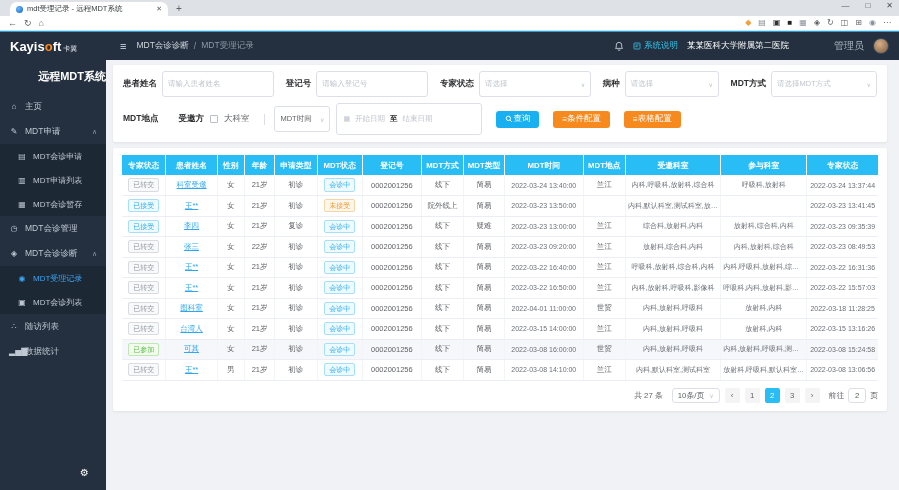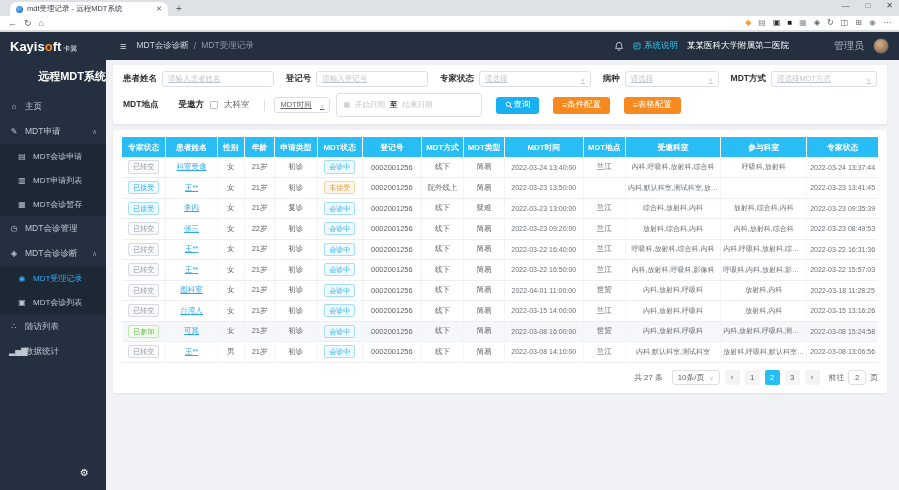--- a/index.html
+++ b/index.html
@@ -1,17 +1,17 @@
 <!DOCTYPE html>
 <html><head>
 <meta charset="utf-8">
 <style>
   * { margin:0; padding:0; box-sizing:border-box; }
   html,body { width:899px; height:490px; overflow:hidden; font-family:"Liberation Sans","DejaVu Sans",sans-serif; background:#f0f2f5; }
-  .stage { position:relative; width:899px; height:490px; background:#fde047; }
+  .stage { position:relative; width:899px; height:490px; background:#0ea5e9; }
 
   
   .tabstrip { height:16px; background:#dee1e6; display:flex; align-items:flex-end; position:relative; }
   .tab { background:#fff; border-radius:7px 7px 0 0; height:14px; width:158px; margin-left:10px; display:flex; align-items:center; gap:4px; padding:0 6px; font-size:7.5px; color:#3c4043; }
   .favicon { width:7px; height:7px; border-radius:50%; background:radial-gradient(circle at 35% 35%, #6ab7ff, #1565c0); flex:0 0 auto; }
   .tab-title { white-space:nowrap; overflow:hidden; text-overflow:ellipsis; flex:1; }
   .tab-close { color:#5f6368; font-size:7px; cursor:pointer; }
   .newtab { font-size:10px; color:#5f6368; margin-left:8px; line-height:14px; cursor:pointer; }
   .wincontrols { position:absolute; right:6px; top:1px; display:flex; gap:16px; font-size:8px; color:#4a4d52; }
   .wincontrols span { cursor:pointer; }
@@ -55,32 +55,32 @@
   .sb-gear { position:absolute; bottom:12px; left:80px; color:#fff; font-size:10px; cursor:pointer; }
 
   .main { position:absolute; left:106px; top:28px; right:0; bottom:0; background:#f0f2f5; padding:5px 12px 0 7px; }
 
   .card { background:#fff; border-radius:2px; box-shadow:0 1px 3px rgba(0,0,0,.07); }
   .filter-card { padding:6px 10px 7px; }
   .f-row { display:flex; align-items:center; font-size:8.5px; }
   .f-row1 { justify-content:space-between; margin-bottom:6px; }
   .f-group { display:flex; align-items:center; gap:5px; }
   .f-label { font-weight:bold; color:#303133; white-space:nowrap; }
-  .f-box { border:1px solid #dcdfe6; border-radius:3px; height:16px; display:flex; align-items:center; justify-content:space-between; padding:2px 5px; font-size:7.5px; color:#bfc4cc; background:#fff;text-decoration:underline; }
+  .f-box { border:1px solid #dcdfe6; border-radius:3px; height:16px; display:flex; align-items:center; justify-content:space-between; padding:12px 5px; font-size:7.5px; color:#bfc4cc; background:#fff; }
   .f-box .ph { white-space:nowrap; overflow:hidden; }
   .f-box .car { color:#c0c4cc; font-size:6px; margin-left:4px; }
   .f-box.val { color:#606266; }
   .f-row2 { gap:6px; }
   .checkbox { width:8px; height:8px; border:1px solid #b8bdc6; border-radius:1px; background:#fff; }
   .vdiv { width:1px; height:11px; background:#dcdfe6; margin:0 3px; }
   .radio { width:8px; height:8px; border:1px solid #b8bdc6; border-radius:50%; background:#fff; flex:0 0 auto; }
   .radio.on { border:2.5px solid #19b0f2; }
   .rlabel { color:#606266; margin-right:6px; }
   .rlabel.on { color:#19b0f2; }
-  .datebox { border:1px solid #dcdfe6; border-radius:3px; height:24px; display:flex; align-items:center; gap:5px; padding:0 6px; font-size:7.5px; color:#bfc4cc; width:146px; }
+  .datebox { border:1px solid #dcdfe6; border-radius:3px; height:32px; display:flex; align-items:center; gap:5px; padding:0 6px; font-size:7.5px; color:#bfc4cc; width:146px; }
   .datebox .zhi { color:#303133; font-weight:bold; }
   .cal { color:#c0c4cc; font-size:7px; }
   .btn { height:17px; border-radius:3px; display:flex; align-items:center; gap:0; padding:0 9px; font-size:8.5px; color:#fff; cursor:pointer; white-space:nowrap; }
   .btn-search { background:#19b0f2; margin-left:8px; }
   .btn-orange { background:#f78a1f; margin-left:8px; }
   .bic { font-size:8px; }
 
   .table-card { margin-top:6px; padding:7px 9px 8px; }
   table { width:100%; border-collapse:collapse; table-layout:fixed; }
   thead th { background:#29bdf5; color:#fff; font-size:7.8px; font-weight:bold; height:20px; border-right:1px solid rgba(255,255,255,.45); white-space:nowrap; overflow:hidden; }

